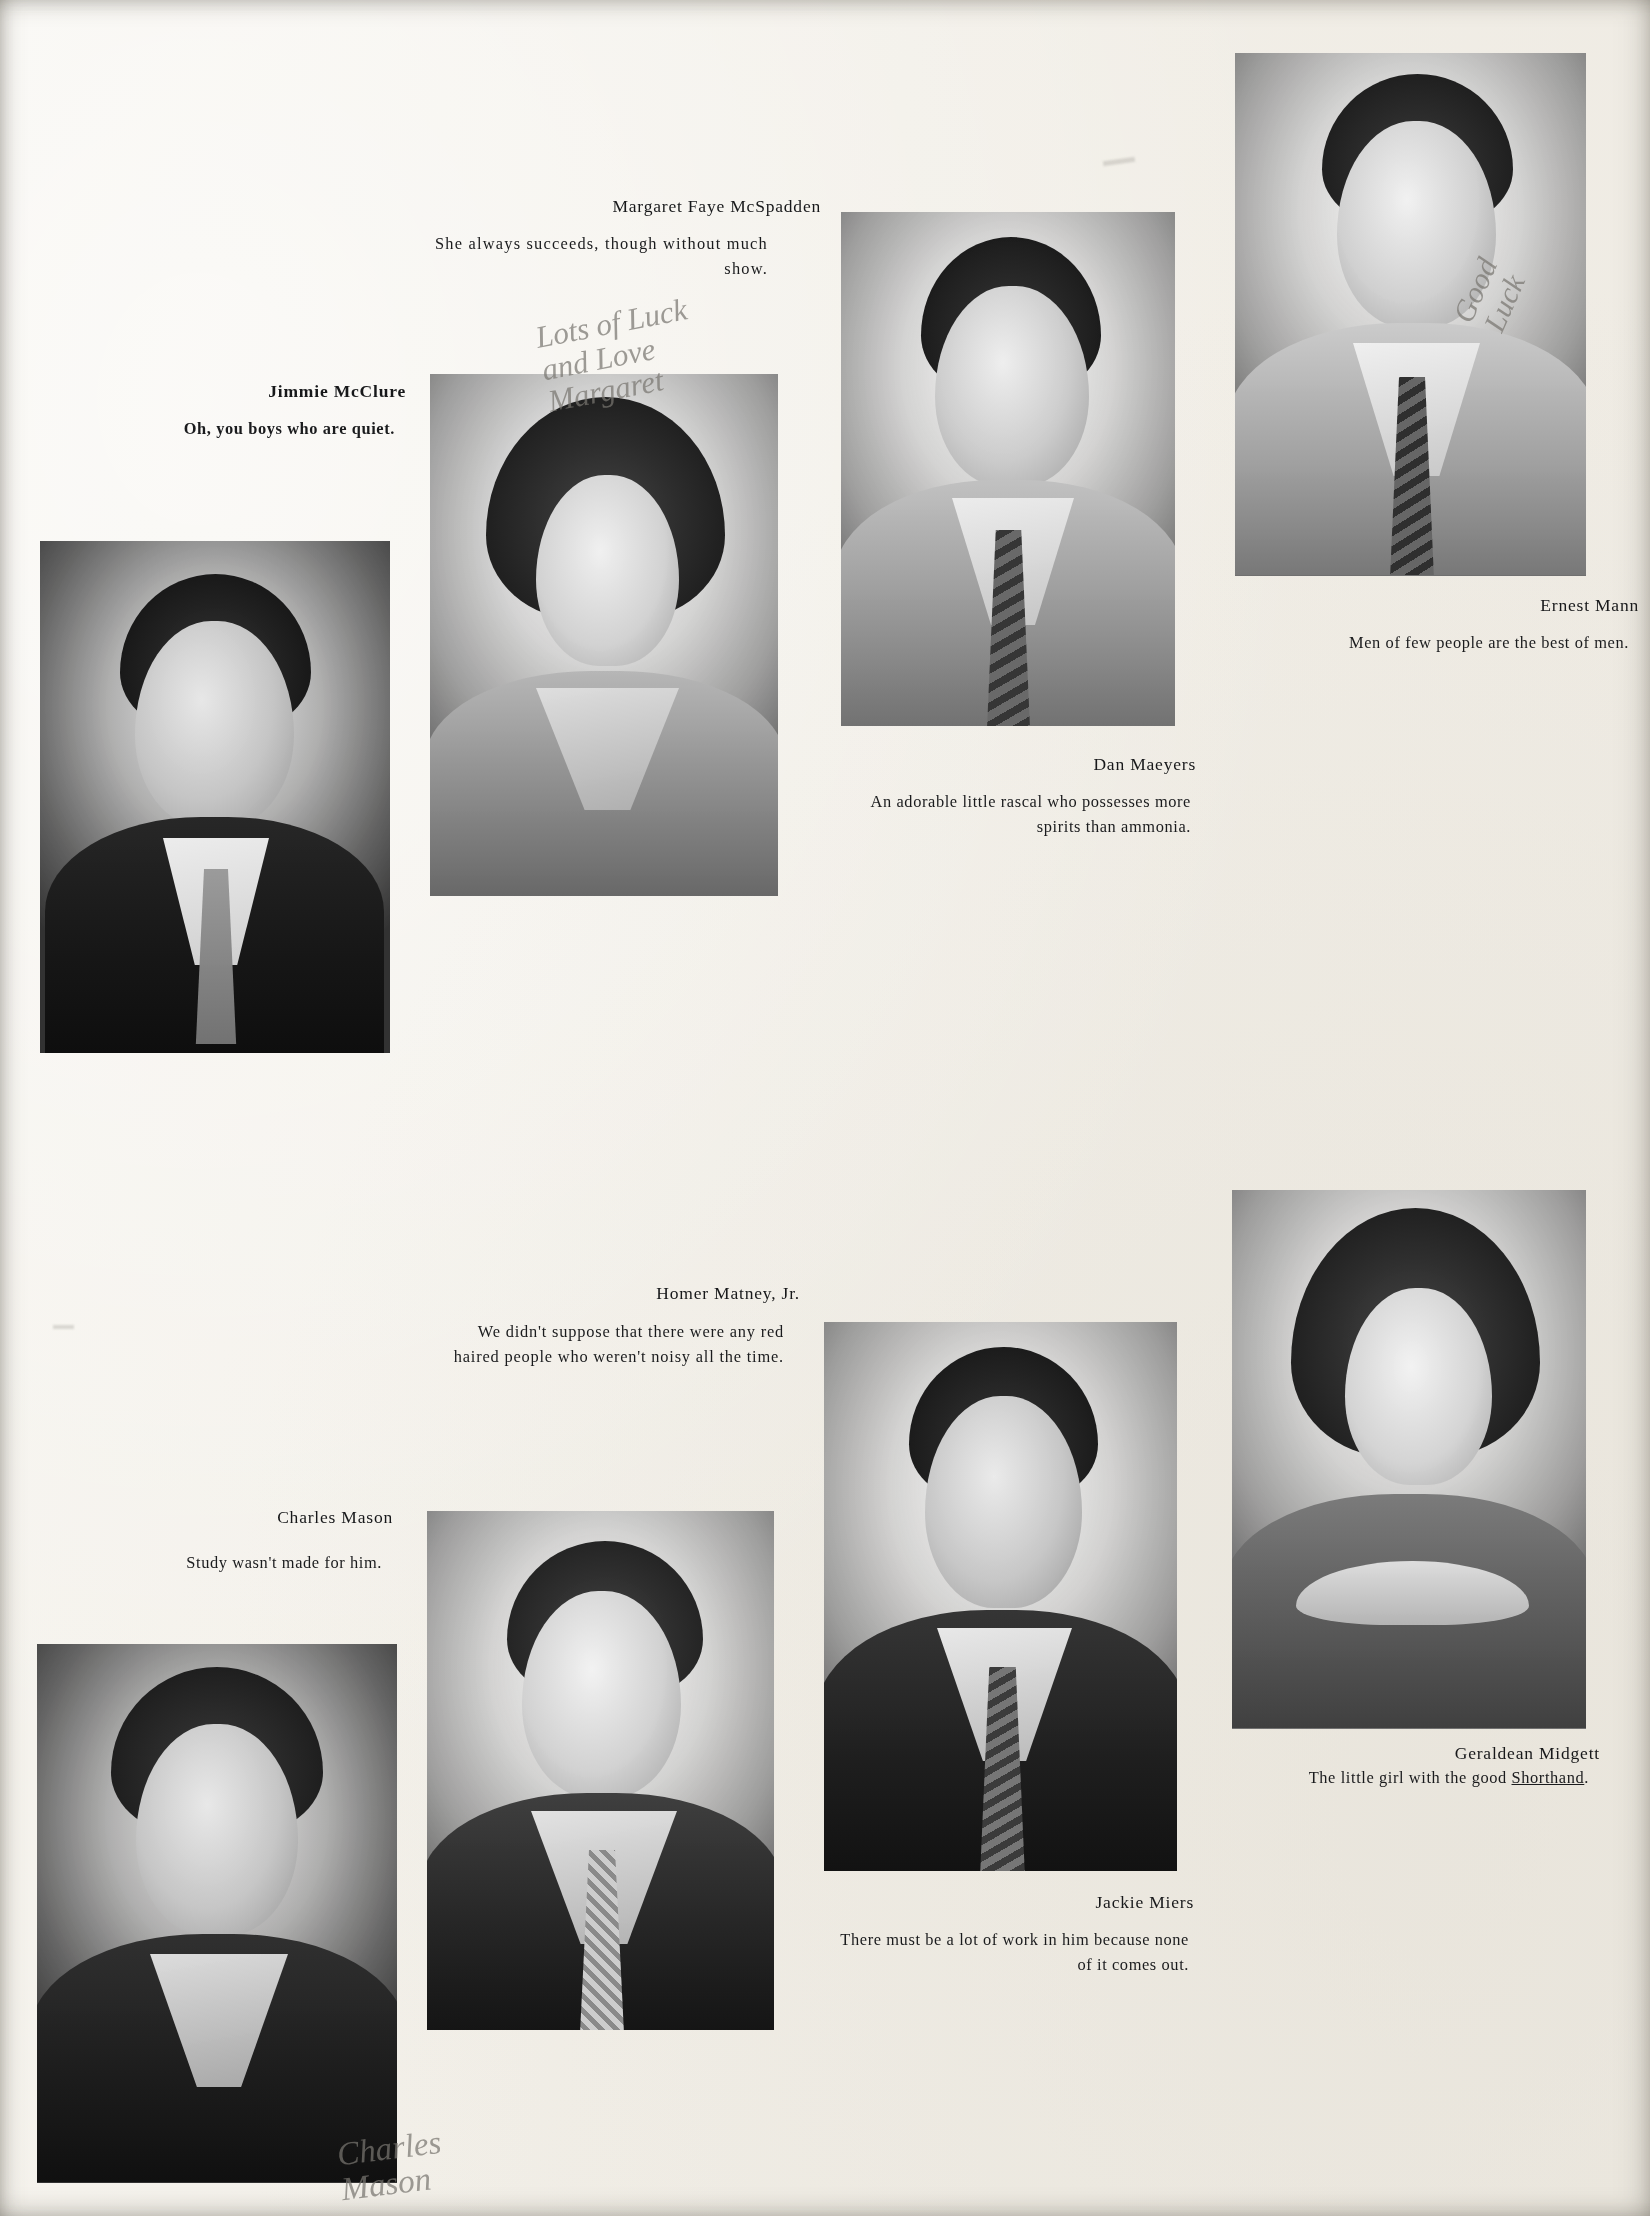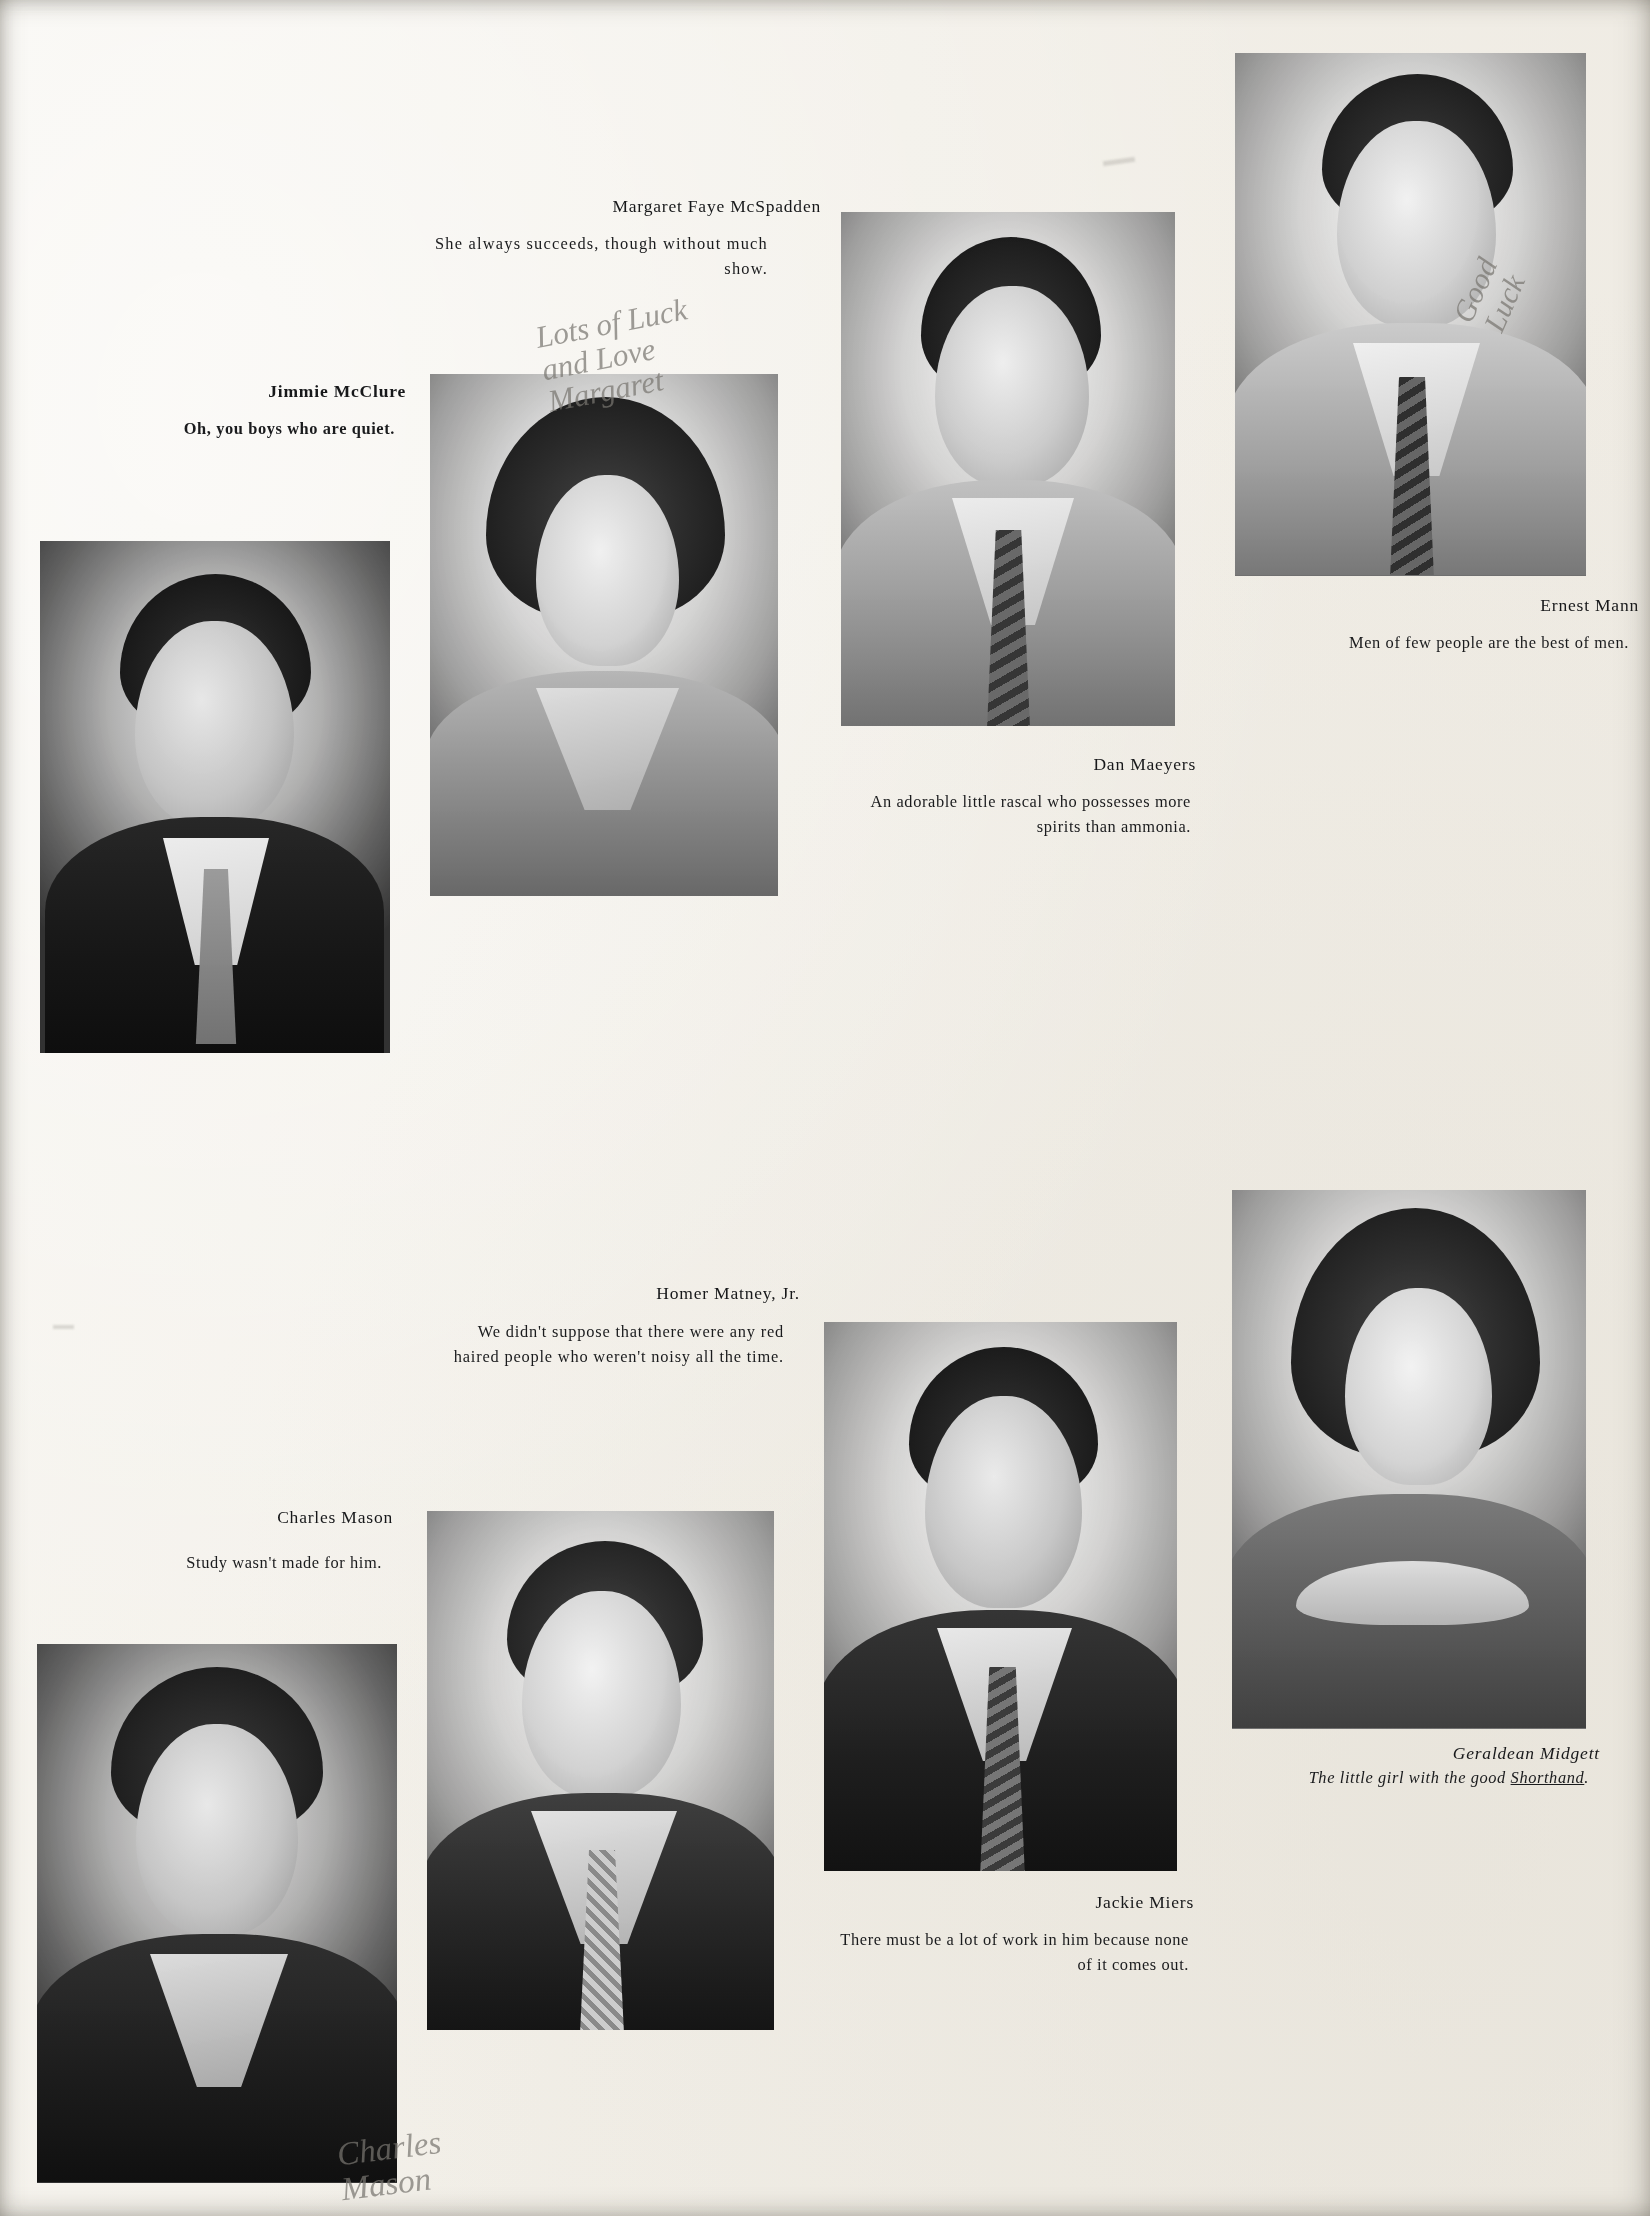--- a/index.html
+++ b/index.html
@@ -228,21 +228,21 @@
   </div>
 
   <div class="photo bg-studio" style="left:1232px; top:1190px; width:354px; height:539px;">
     <div class="inner">
       <div class="hair" style="left:59px; top:18px; width:249px; height:249px; background:radial-gradient(ellipse at 50% 54%, #4d4841 0%, #282522 68%, #1a1917 100%);"></div>
       <div class="head" style="left:113px; top:98px; width:147px; height:197px; background:radial-gradient(ellipse at 45% 40%, #f2ede5 0%, #d6d0c5 58%, #aaa49a 100%);"></div>
       <div class="shoulders" style="left:-8.5px; top:304px; width:371px; height:234px; background:linear-gradient(180deg,#7f7b74 0%, #5e5b55 55%, #45423e 100%);"></div>
       <div class="collar" style="left:64px; top:371px; width:233px; height:64px; background:linear-gradient(180deg,#ddd9d0,#b6b2a9); border-radius:50% 50% 40% 40% / 70% 70% 30% 30%;"></div>
     </div>
   </div>
-  <div class="entry" style="left:1229px; top:1743px; width:371px;font-style:italic;">
+  <div class="entry" style="left:1229px; top:1743px; width:371px;">
     <div class="name">Geraldean Midgett</div>
     <div class="quote" style="margin-top:2px; width:360px;"><span>The little girl with the good </span><span class="u">Shorthand</span><span>.</span></div>
   </div>
 
   <div class="smudge" style="left:1103px; top:159px; width:32px; height:5.3px; transform:rotate(-8deg);"></div>
   <div class="smudge" style="left:53px; top:1325px; width:21px; height:4.2px;"></div>
 
   <div class="edge-shadow"></div>
 </div>
 

